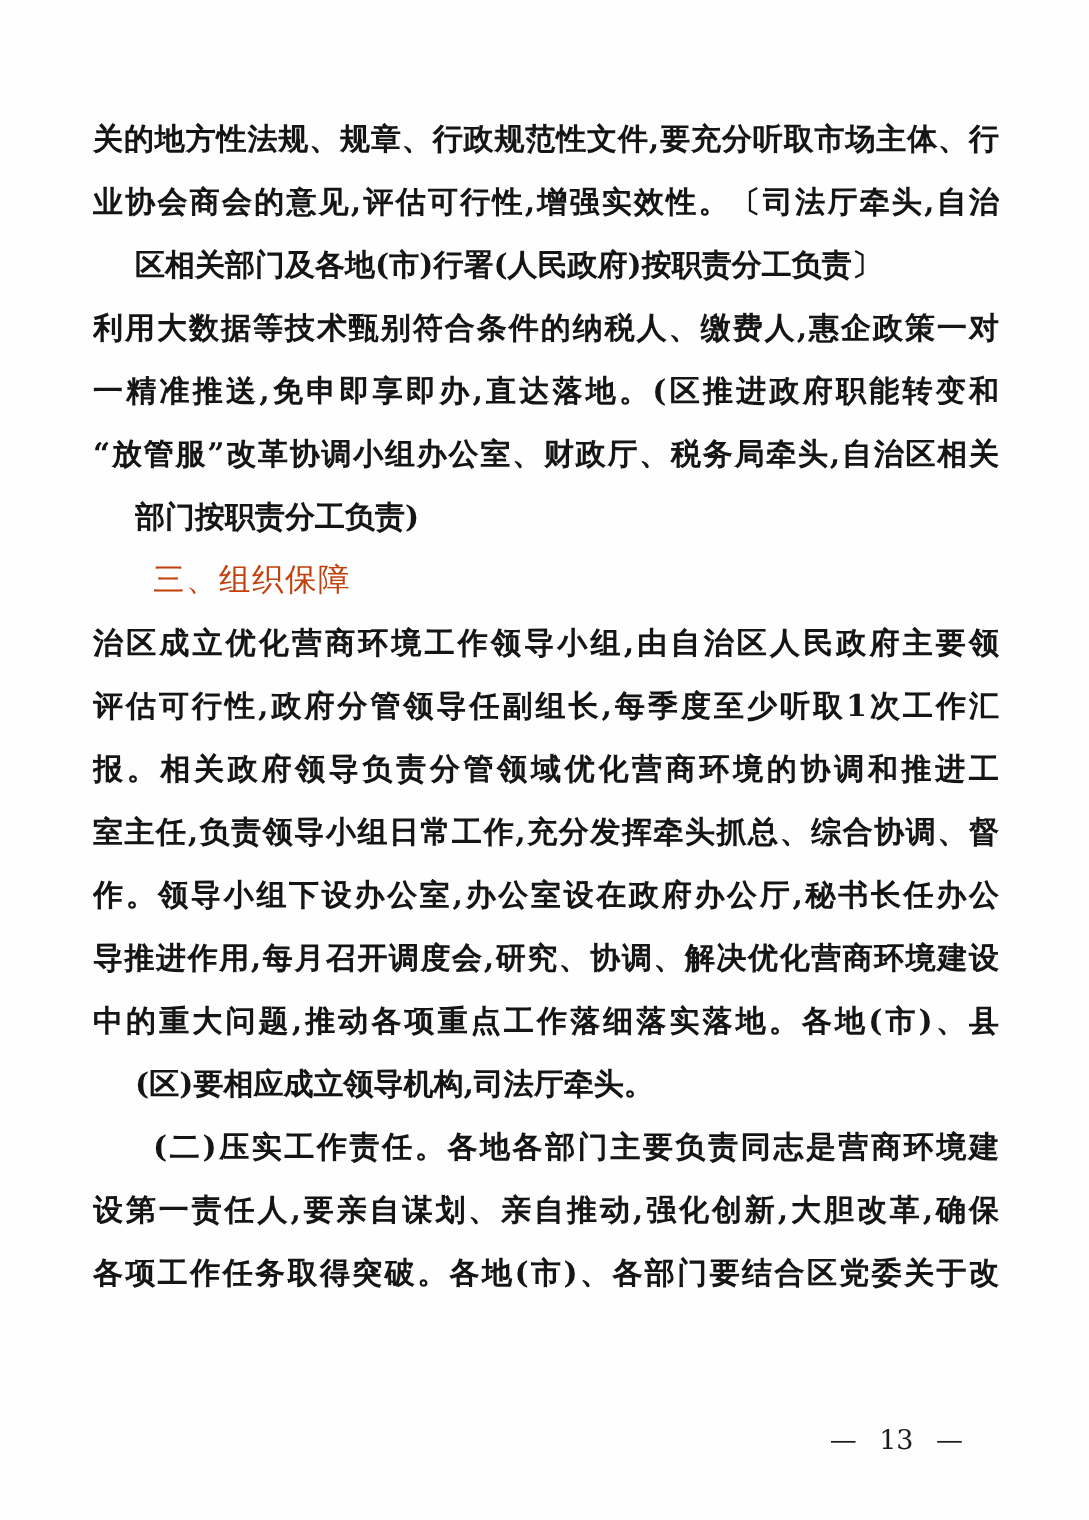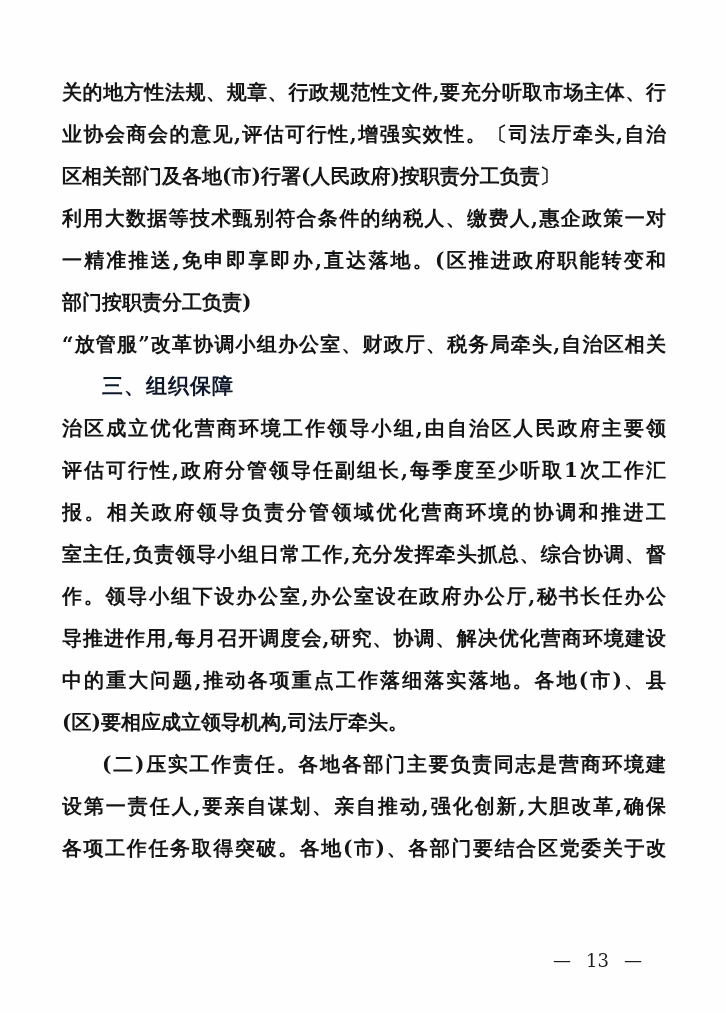--- a/index.html
+++ b/index.html
@@ -26,32 +26,33 @@
     line-height: 42px;
     font-size: 20px;
     font-weight: bold;
     color: #151515;
     text-align: justify;
     text-align-last: justify;
     overflow: hidden;
   }
   .line.end {
     text-align-last: left;
+    margin-left: 28px;
   }
   .line.indent {
     padding-left: 40px;
   }
   .line.heading {
     font-family: "DejaVu Sans", "Liberation Sans", sans-serif;
     font-size: 21px;
-    font-weight: bold;
+    font-weight: normal;
     text-align: left;
     text-align-last: left;
     letter-spacing: 1px;
-    color: #0f172a;
+    color: #c2410c;
   }
   .footer {
     position: absolute;
     right: 84px;
     bottom: 42px;
     display: flex;
     align-items: center;
     gap: 15px;
     font-size: 18px;
     font-weight: normal;
@@ -66,22 +67,22 @@
 <body>
 
 <div class="page">
 
   <div class="content" id="doc-lines">
       <div class="line fill">关的地方性法规、规章、行政规范性文件,要充分听取市场主体、行</div>
       <div class="line fill">业协会商会的意见,评估可行性,增强实效性。〔司法厅牵头,自治</div>
       <div class="line end">区相关部门及各地(市)行署(人民政府)按职责分工负责〕</div>
       <div class="line fill">利用大数据等技术甄别符合条件的纳税人、缴费人,惠企政策一对</div>
       <div class="line fill">一精准推送,免申即享即办,直达落地。(区推进政府职能转变和</div>
+      <div class="line fill">“放管服”改革协调小组办公室、财政厅、税务局牵头,自治区相关</div>
       <div class="line end">部门按职责分工负责)</div>
-      <div class="line fill">“放管服”改革协调小组办公室、财政厅、税务局牵头,自治区相关</div>
       <div class="line heading indent">三、组织保障</div>
       <div class="line fill">治区成立优化营商环境工作领导小组,由自治区人民政府主要领</div>
       <div class="line fill">评估可行性,政府分管领导任副组长,每季度至少听取1次工作汇</div>
       <div class="line fill">报。相关政府领导负责分管领域优化营商环境的协调和推进工</div>
       <div class="line fill">室主任,负责领导小组日常工作,充分发挥牵头抓总、综合协调、督</div>
       <div class="line fill">作。领导小组下设办公室,办公室设在政府办公厅,秘书长任办公</div>
       <div class="line fill">导推进作用,每月召开调度会,研究、协调、解决优化营商环境建设</div>
       <div class="line fill">中的重大问题,推动各项重点工作落细落实落地。各地(市)、县</div>
       <div class="line end">(区)要相应成立领导机构,司法厅牵头。</div>
       <div class="line fill indent">(二)压实工作责任。各地各部门主要负责同志是营商环境建</div>

